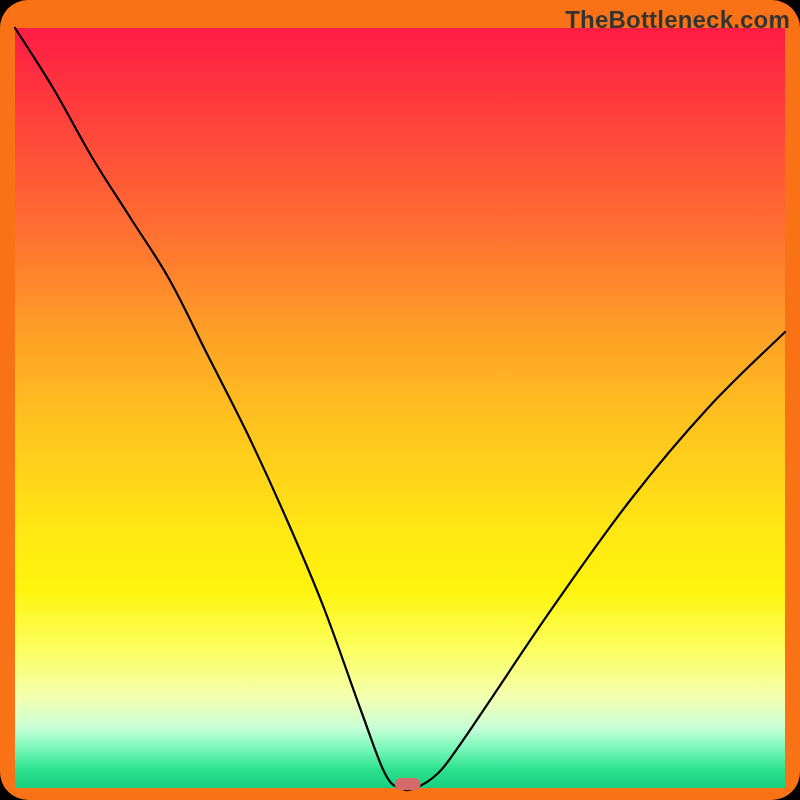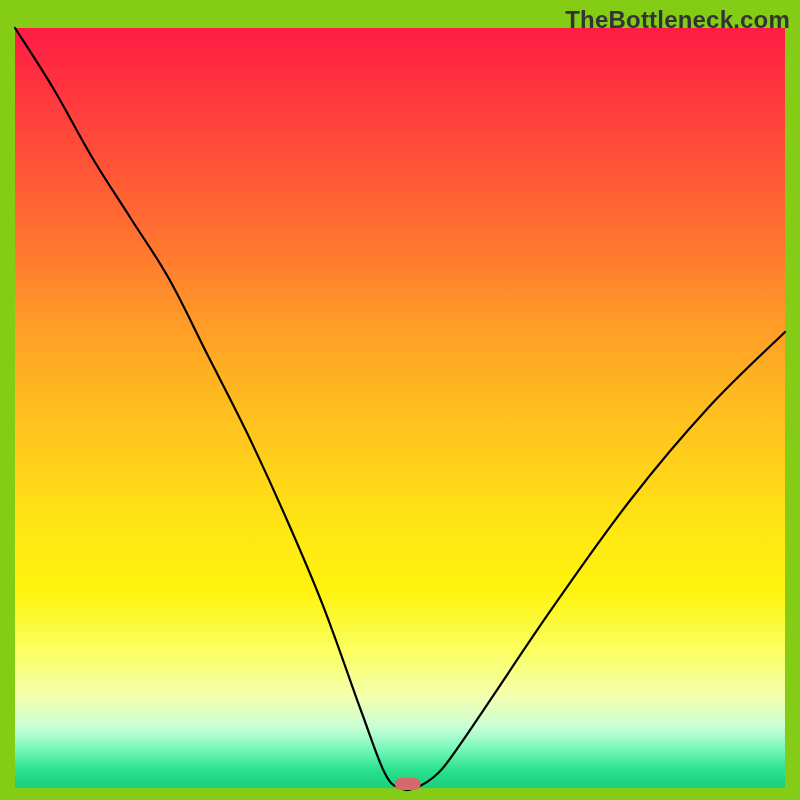--- a/index.html
+++ b/index.html
@@ -8,21 +8,22 @@
     width: 800px;
     height: 800px;
     background: #000;
     overflow: hidden;
     font-family: Arial, Helvetica, sans-serif;
   }
   .frame {
     position: relative;
     width: 800px;
     height: 800px;
-    background: #84cc16;
+    background: #f97316;
+    border-radius: 28px;
   }
   .watermark {
     position: absolute;
     top: 6px;
     right: 10px;
     color: #333;
     font-size: 24px;
     font-weight: 600;
     letter-spacing: 0.2px;
     user-select: none;

